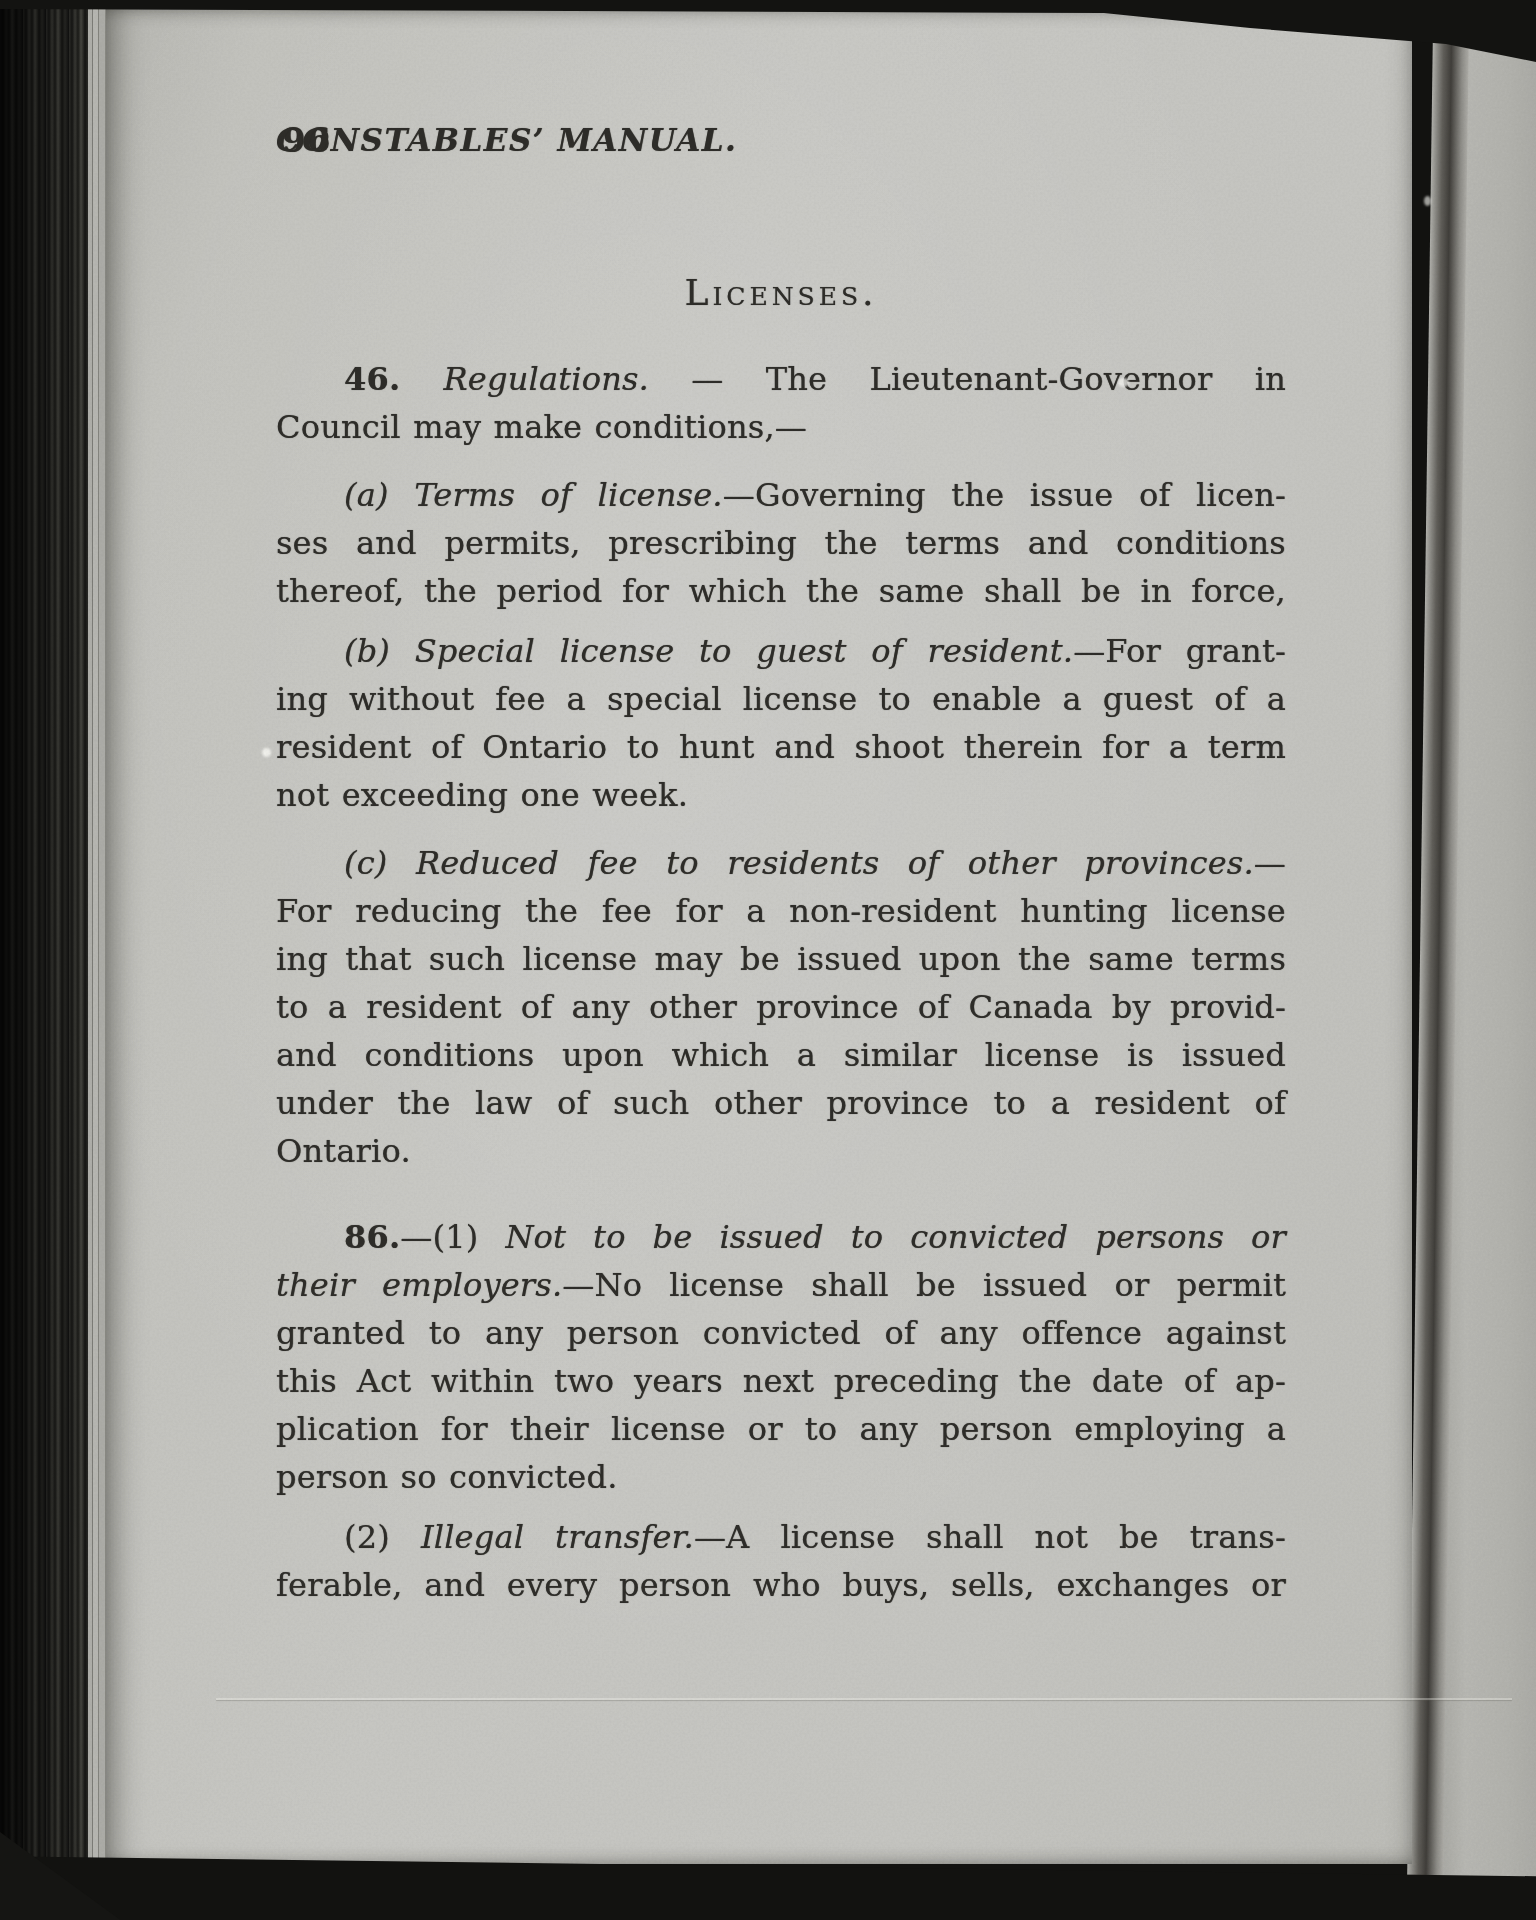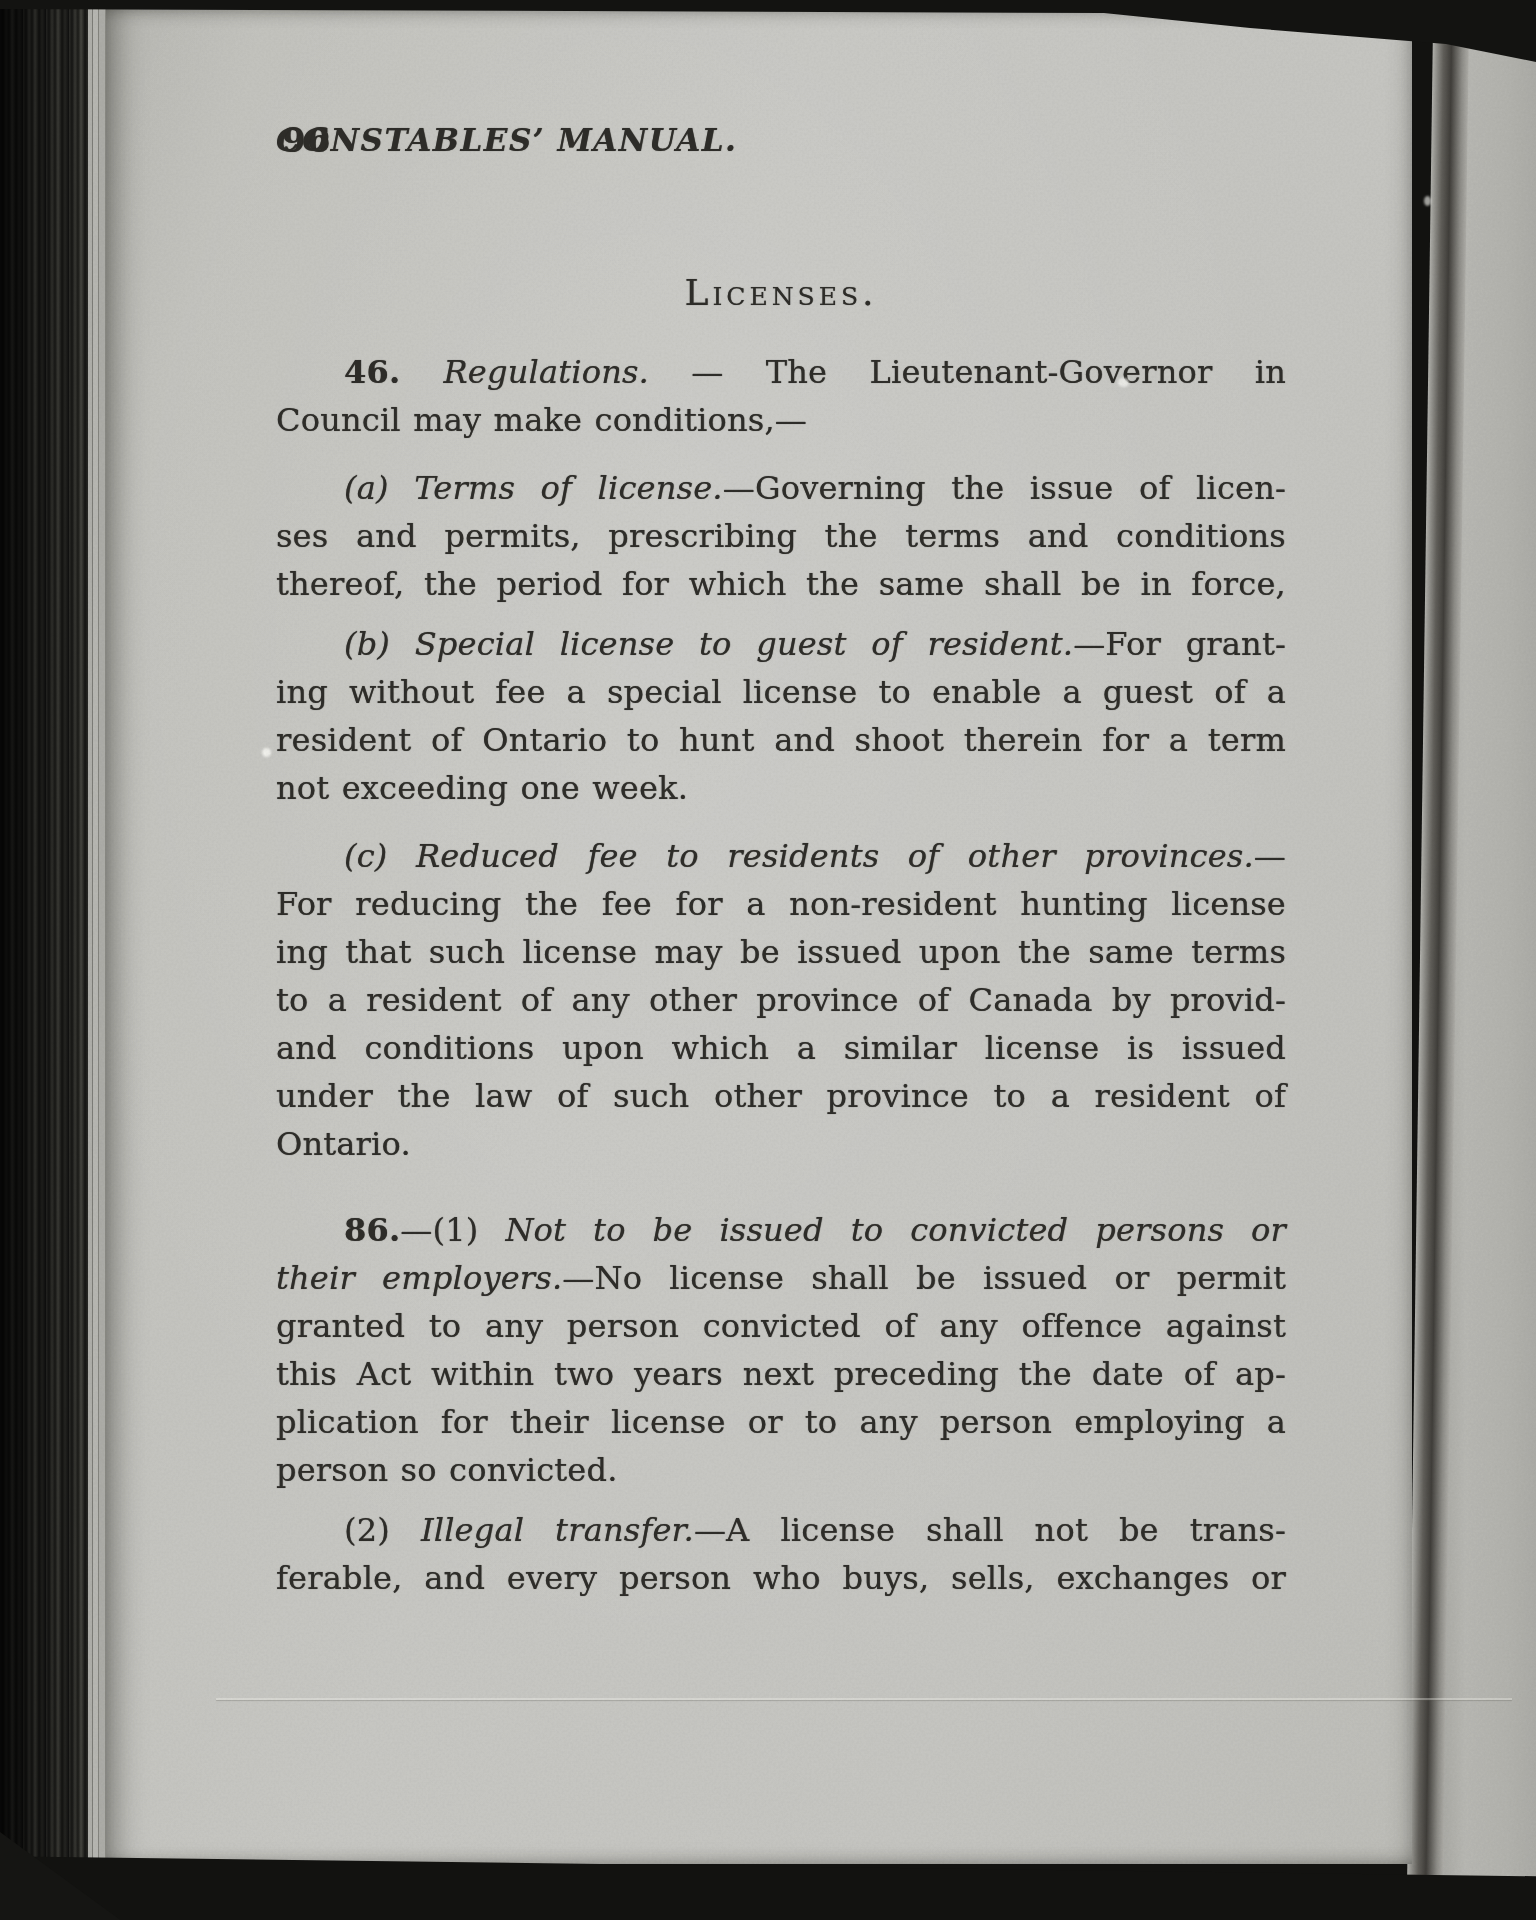--- a/index.html
+++ b/index.html
@@ -93,21 +93,21 @@
   .runtitle{
     position:absolute;left:0;top:2px;width:100%;text-align:left;
     font-size:31px;font-style:italic;font-weight:bold;letter-spacing:1.5px;
   }
   .section-heading{
     position:absolute;top:266px;left:0;width:100%;text-align:center;
     font-size:36px;font-variant:small-caps;letter-spacing:4px;
   }
   .body-text{position:absolute;top:338px;left:0;width:100%;font-size:32px;}
   .para{margin-top:20px;}
-  .para:first-child{margin-top:4px;}
+  .para:first-child{margin-top:11px;}
   .para.m-sm{margin-top:12px;}
   .para.m-lg{margin-top:38px;}
   .line{
     line-height:48px;text-align:justify;word-spacing:2px;letter-spacing:.2px;
     white-space:normal;
   }
   .line.jl{text-align-last:justify;}
   .line.first{text-indent:68px;}
   .seg-b{font-weight:bold;}
   .seg-i{font-style:italic;}

